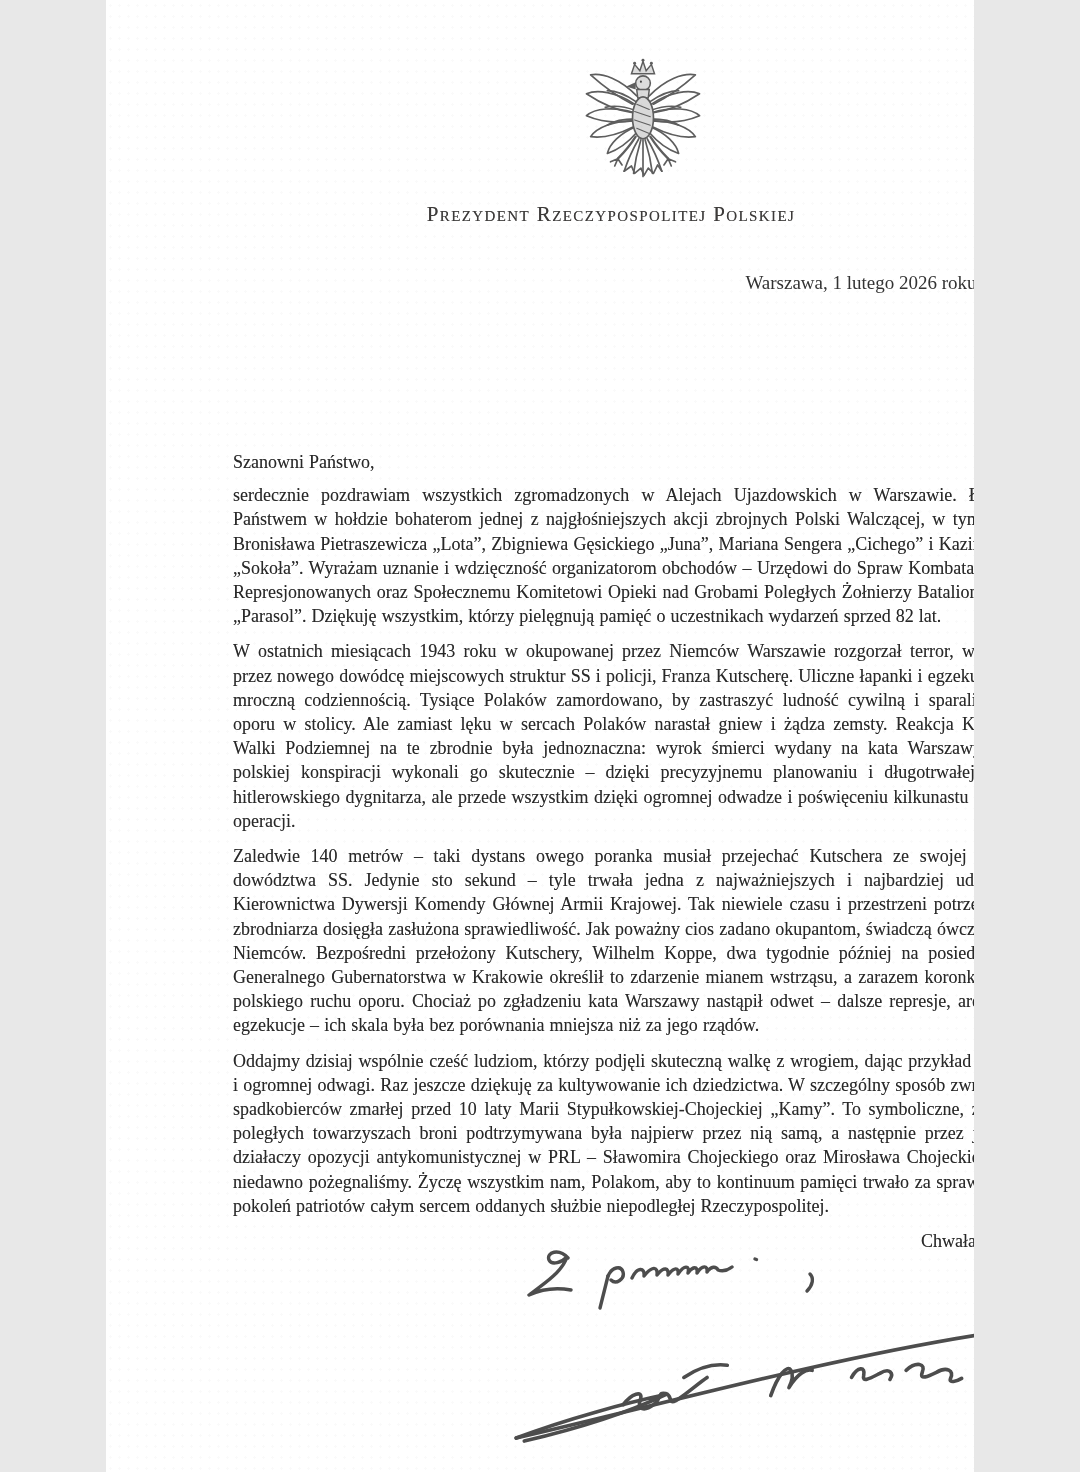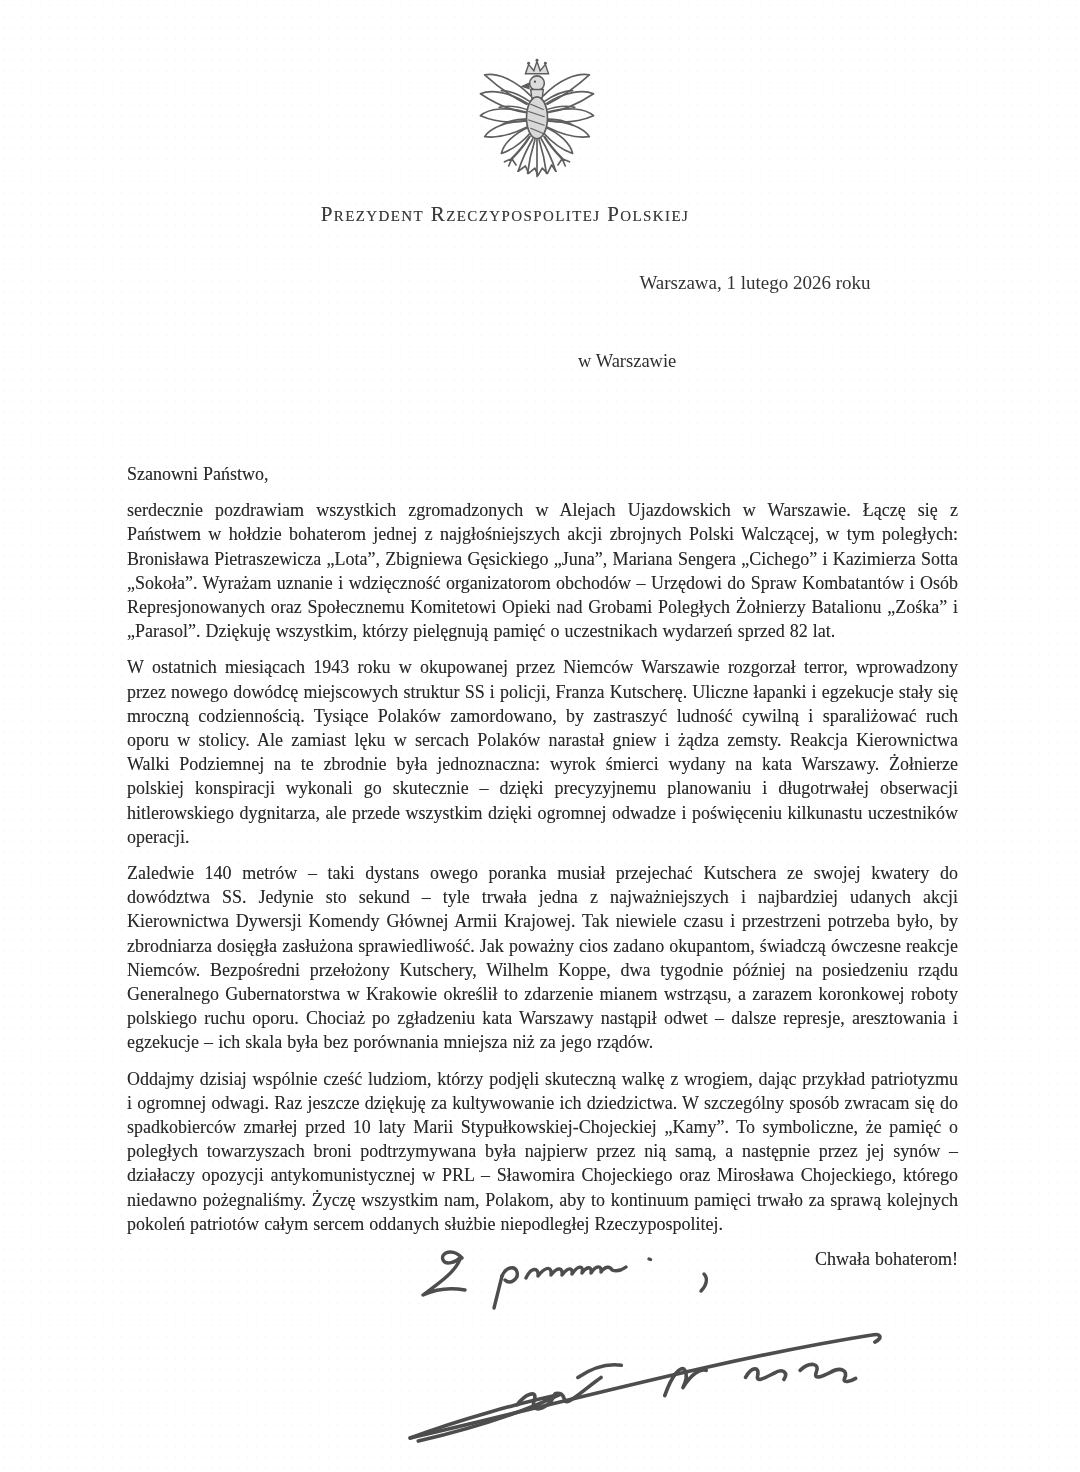--- a/index.html
+++ b/index.html
@@ -1,18 +1,18 @@
 <!DOCTYPE html>
 <html lang="pl"><head>
 <meta charset="utf-8">
 <style>
   html,body{margin:0;padding:0;background:#e8e8e8;}
   .page{
     position:relative;
-    width:1080px;height:1472px;
+    width:868px;height:1472px;
     margin:0 auto;
     background:#ffffff;
     font-family:"Liberation Serif","DejaVu Serif",serif;
     color:#282828;
     overflow:hidden;
   }
   
   .page::after{
     content:"";position:absolute;inset:0;pointer-events:none;
     background-image:radial-gradient(rgba(0,0,0,0.035) 1px, transparent 1.2px);
@@ -39,21 +39,21 @@
     position:absolute;left:578px;top:348px;width:390px;
     font-size:18.5px;line-height:26px;color:#2e2e2e;
   }
   .body-col{
     position:absolute;left:127px;top:450px;width:831px;
     font-size:18px;line-height:24.2px;
     text-align:justify;word-spacing:.6px;
     color:#292929;
     text-shadow:0 0 .4px rgba(40,40,40,.4);
   }
-  .body-col p{margin:12px 0 11px 0;}
+  .body-col p{margin:0 0 11px 0;}
   .body-col p.salutation{text-align:left;margin-bottom:9px;}
   .body-col p.closing{text-align:right;margin-top:2px;}
   .handwriting{position:absolute;}
   .hw-stroke{stroke:#4d4d4d;fill:none;stroke-linecap:round;stroke-linejoin:round;}
   .eagle-line{stroke:#5e5e5e;fill:none;stroke-linecap:round;stroke-linejoin:round;}
 </style>
 </head>
 <body>
 
 <div class="page">
@@ -119,21 +119,20 @@
         <path d="M38 110 L45 105 L48 112 L54 107 L57 114 L61 107 L66 112 L70 104 L74 110"></path>
       </g>
     </svg>
   </div>
 
   <div class="lh-title">Prezydent Rzeczypospolitej Polskiej</div>
 
   <div class="dateline">Warszawa, 1 lutego 2026 roku</div>
 
   <div class="addressee">
-    <div>w Warszawie</div>
   </div>
 
   <main class="body-col">
     <p class="salutation">Szanowni Państwo,</p>
     <p>serdecznie pozdrawiam wszystkich zgromadzonych w Alejach Ujazdowskich w Warszawie. Łączę się z Państwem w hołdzie bohaterom jednej z najgłośniejszych akcji zbrojnych Polski Walczącej, w tym poległych: Bronisława Pietraszewicza „Lota”, Zbigniewa Gęsickiego „Juna”, Mariana Sengera „Cichego” i Kazimierza Sotta „Sokoła”. Wyrażam uznanie i wdzięczność organizatorom obchodów – Urzędowi do Spraw Kombatantów i Osób Represjonowanych oraz Społecznemu Komitetowi Opieki nad Grobami Poległych Żołnierzy Batalionu „Zośka” i „Parasol”. Dziękuję wszystkim, którzy pielęgnują pamięć o uczestnikach wydarzeń sprzed 82 lat.</p>
     <p>W ostatnich miesiącach 1943 roku w okupowanej przez Niemców Warszawie rozgorzał terror, wprowadzony przez nowego dowódcę miejscowych struktur SS i policji, Franza Kutscherę. Uliczne łapanki i egzekucje stały się mroczną codziennością. Tysiące Polaków zamordowano, by zastraszyć ludność cywilną i sparaliżować ruch oporu w stolicy. Ale zamiast lęku w sercach Polaków narastał gniew i żądza zemsty. Reakcja Kierownictwa Walki Podziemnej na te zbrodnie była jednoznaczna: wyrok śmierci wydany na kata Warszawy. Żołnierze polskiej konspiracji wykonali go skutecznie – dzięki precyzyjnemu planowaniu i długotrwałej obserwacji hitlerowskiego dygnitarza, ale przede wszystkim dzięki ogromnej odwadze i poświęceniu kilkunastu uczestników operacji.</p>
     <p>Zaledwie 140 metrów – taki dystans owego poranka musiał przejechać Kutschera ze swojej kwatery do dowództwa SS. Jedynie sto sekund – tyle trwała jedna z najważniejszych i najbardziej udanych akcji Kierownictwa Dywersji Komendy Głównej Armii Krajowej. Tak niewiele czasu i przestrzeni potrzeba było, by zbrodniarza dosięgła zasłużona sprawiedliwość. Jak poważny cios zadano okupantom, świadczą ówczesne reakcje Niemców. Bezpośredni przełożony Kutschery, Wilhelm Koppe, dwa tygodnie później na posiedzeniu rządu Generalnego Gubernatorstwa w Krakowie określił to zdarzenie mianem wstrząsu, a zarazem koronkowej roboty polskiego ruchu oporu. Chociaż po zgładzeniu kata Warszawy nastąpił odwet – dalsze represje, aresztowania i egzekucje – ich skala była bez porównania mniejsza niż za jego rządów.</p>
     <p>Oddajmy dzisiaj wspólnie cześć ludziom, którzy podjęli skuteczną walkę z wrogiem, dając przykład patriotyzmu i ogromnej odwagi. Raz jeszcze dziękuję za kultywowanie ich dziedzictwa. W szczególny sposób zwracam się do spadkobierców zmarłej przed 10 laty Marii Stypułkowskiej-Chojeckiej „Kamy”. To symboliczne, że pamięć o poległych towarzyszach broni podtrzymywana była najpierw przez nią samą, a następnie przez jej synów – działaczy opozycji antykomunistycznej w PRL – Sławomira Chojeckiego oraz Mirosława Chojeckiego, którego niedawno pożegnaliśmy. Życzę wszystkim nam, Polakom, aby to kontinuum pamięci trwało za sprawą kolejnych pokoleń patriotów całym sercem oddanych służbie niepodległej Rzeczypospolitej.</p>
     <p class="closing">Chwała bohaterom!</p>
   </main>

